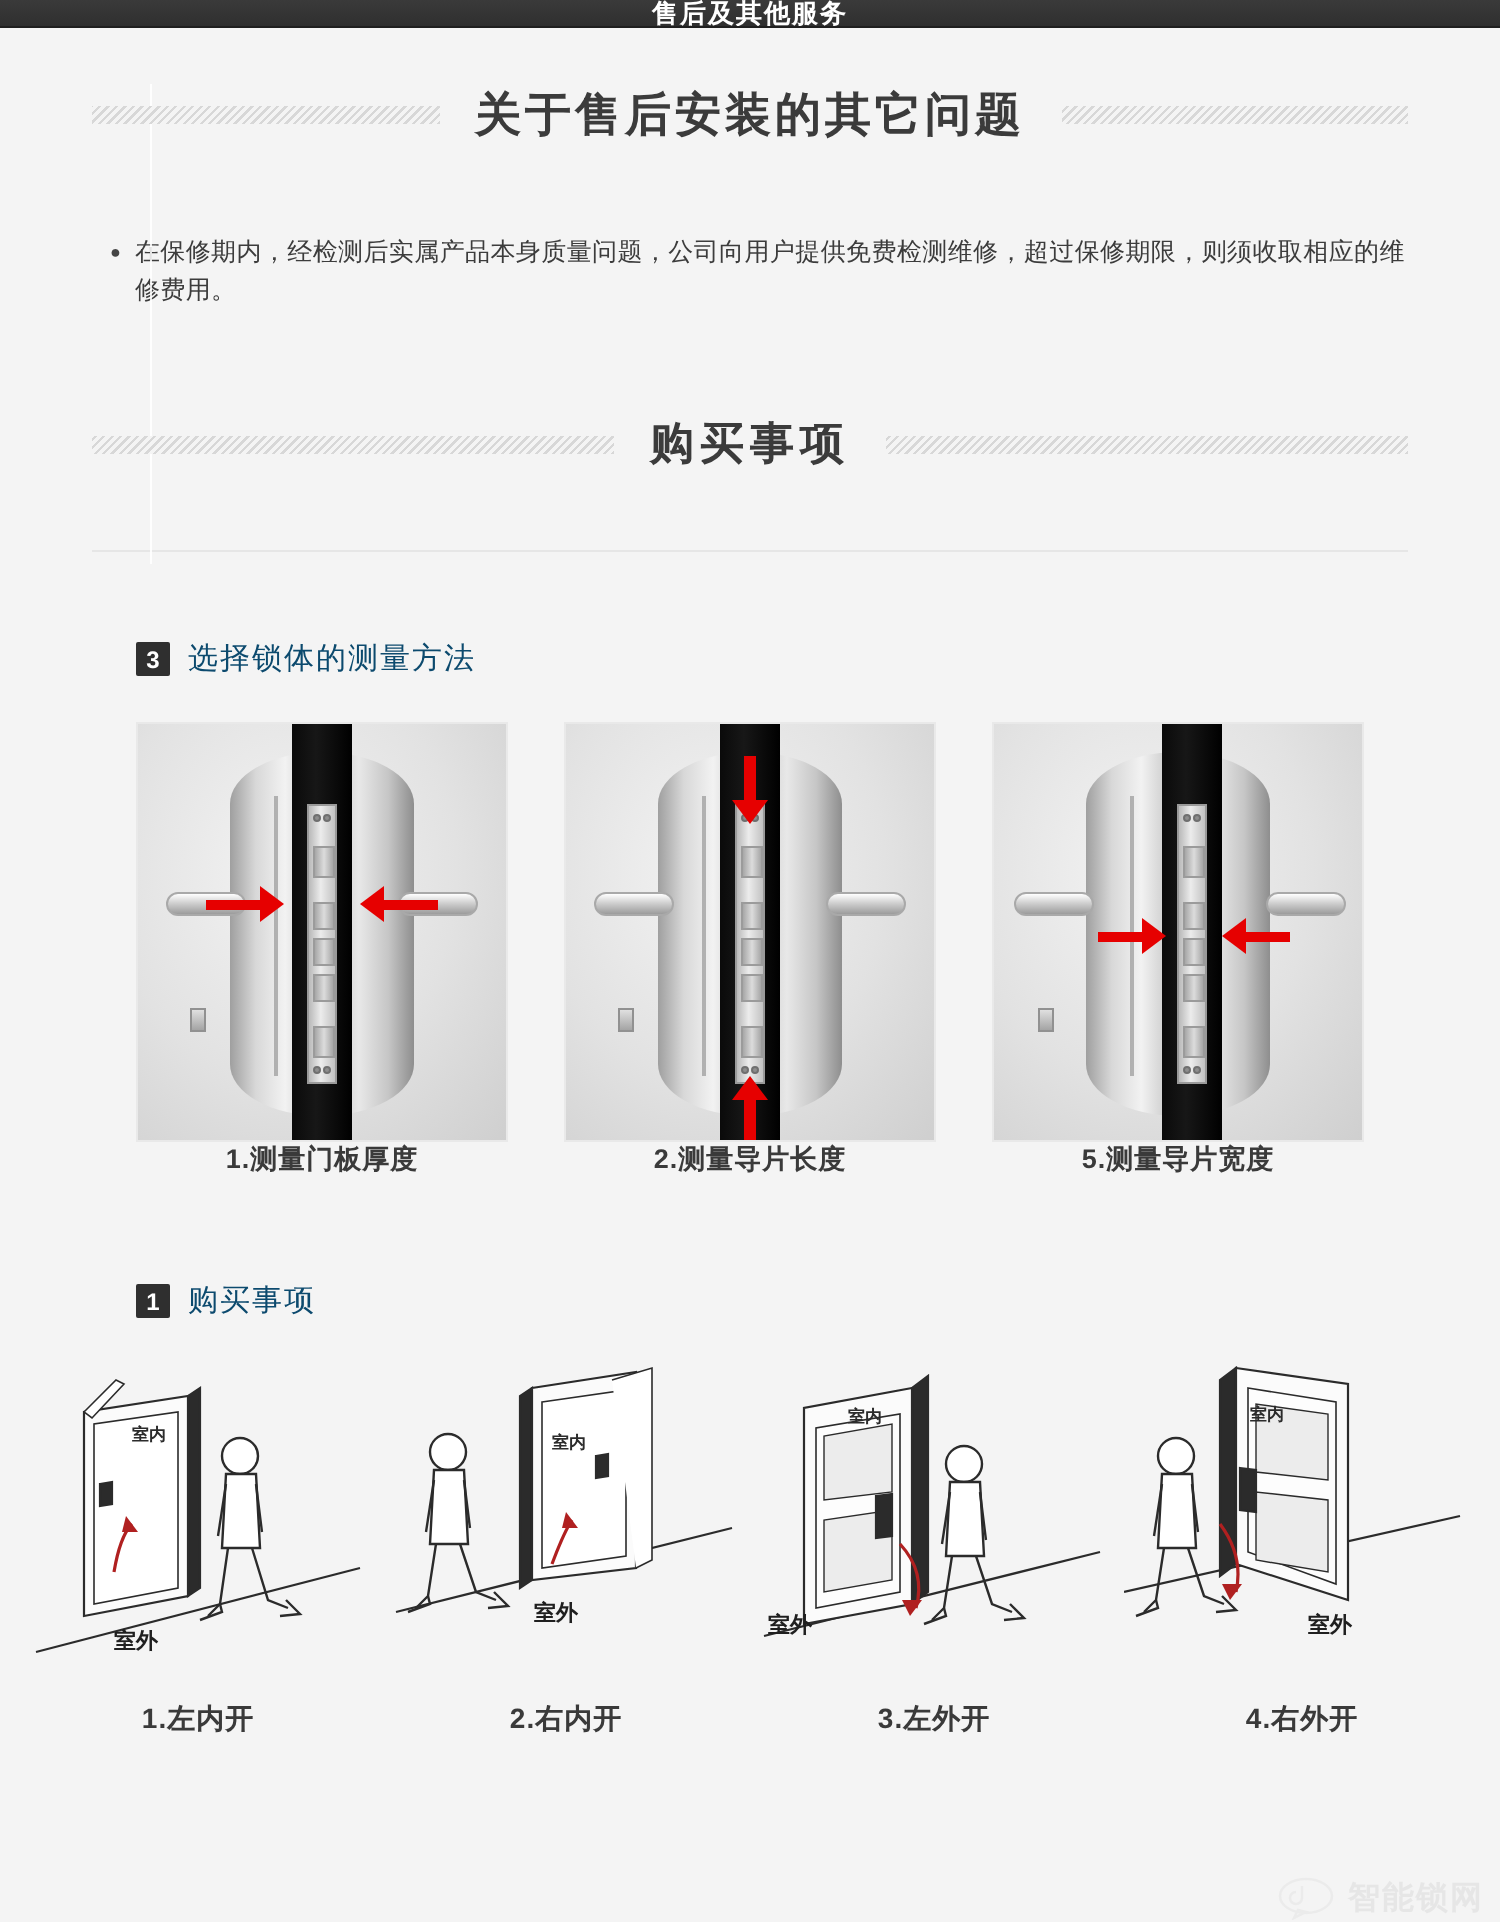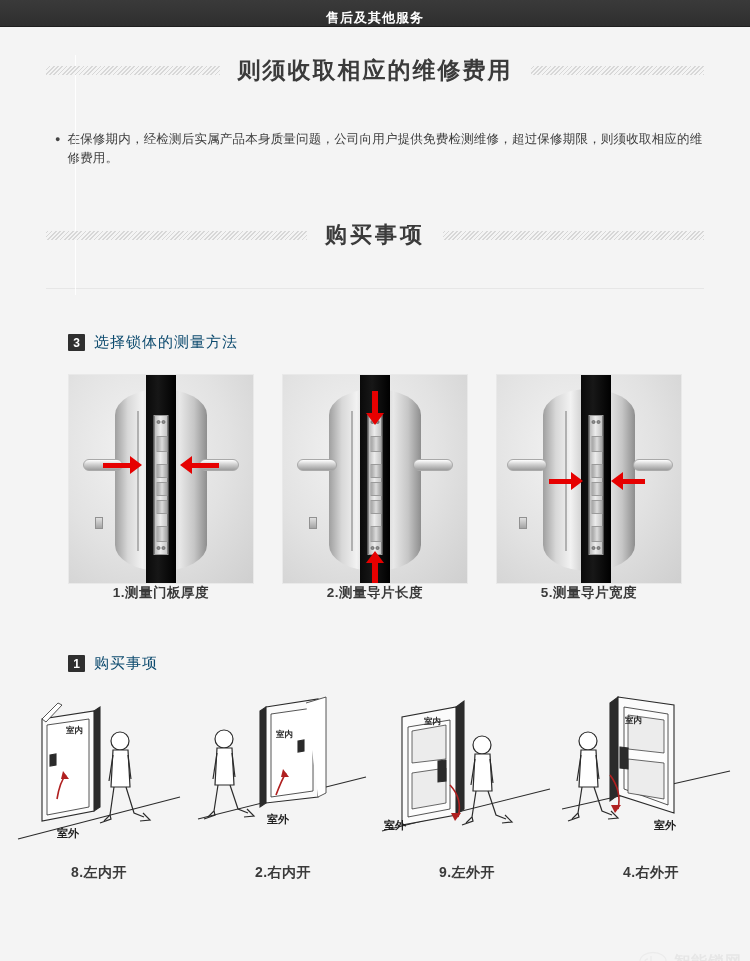--- a/index.html
+++ b/index.html
@@ -11,25 +11,25 @@
     height: 961px;
     background: #f4f4f4;
     font-family: "Liberation Sans", "DejaVu Sans", sans-serif;
     color: #3a3a3a;
     overflow: hidden;
     position: relative;
   }
 
   
   .topbar {
-    height: 27px;
+    height: 14px;
     background: #333333;
     background: linear-gradient(to bottom, #3a3a3a 0%, #2e2e2e 100%);
     display: flex;
-    align-items: flex-end;
+    align-items: center;
     justify-content: center;
     position: relative;
   }
   .topbar::after {
     content: "";
     position: absolute;
     left: 0; right: 0; bottom: 0;
     height: 1px;
     background: #1f1f1f;
   }
@@ -324,21 +324,21 @@
 <body>
 
 <div class="topbar">
   <div class="topbar-title">售后及其他服务</div>
 </div>
 
 <div class="page">
 
   <div class="sec-head head1">
     <div class="rule"></div>
-    <div class="sec-title">则须收取相应的维修费用</div>
+    <div class="sec-title">关于售后安装的其它问题</div>
     <div class="rule"></div>
   </div>
 
   <div class="bullet-row">
     <span class="bullet-dot">●</span>
     <span class="bullet-text">在保修期内，经检测后实属产品本身质量问题，公司向用户提供免费检测维修，超过保修期限，则须收取相应的维修费用。</span>
   </div>
 
   <div class="sec-head head2 small">
     <div class="rule"></div>
@@ -488,21 +488,21 @@
             <path d="M104 98 L100 126 L94 132"></path>
             <path d="M116 98 L124 124 L134 128"></path>
             <path d="M90 134 L101 130 L100 126"></path>
             <path d="M133 124 L140 131 L130 132"></path>
           </g>
           <text x="106" y="40" font-family="'Liberation Sans',sans-serif" font-size="8" fill="#2b2b2b" style="display:none"></text>
           <text class="lbl-indoor" x="56" y="44" font-family="'Liberation Sans',sans-serif" font-size="8.5" fill="#2b2b2b" font-weight="bold">室内</text>
           <text class="lbl-outdoor" x="47" y="148" font-family="'Liberation Sans',sans-serif" font-size="11" fill="#1f1f1f" font-weight="bold">室外</text>
         </svg>
       </div>
-      <div class="door-caption">8.左内开</div>
+      <div class="door-caption">1.左内开</div>
     </div>
 
     <div class="door-cell">
       <div class="door-fig">
         <svg viewBox="0 0 178 165" width="178" height="165">
           <g fill="none" stroke="#2b2b2b" stroke-width="1.1">
             <path d="M4 130 L172 88"></path>
             <path d="M66 118 L66 22 L72 18 L72 114 Z" fill="#2b2b2b" stroke="#2b2b2b"></path>
             <path d="M72 18 L124 10 L124 108 L72 114 Z" fill="#fbfbfb" stroke="#2b2b2b"></path>
             <path d="M77 25 L119 19 L119 102 L77 108 Z" fill="#ffffff" stroke="#2b2b2b" stroke-width=".8"></path>
@@ -550,21 +550,21 @@
             <path d="M112 70 L115 94"></path>
             <path d="M98 102 L94 128 L88 134"></path>
             <path d="M110 102 L118 126 L128 130"></path>
             <path d="M84 136 L95 132 L94 128"></path>
             <path d="M127 126 L134 133 L124 134"></path>
           </g>
           <text x="46" y="35" font-family="'Liberation Sans',sans-serif" font-size="8.5" fill="#2b2b2b" font-weight="bold">室内</text>
           <text x="6" y="140" font-family="'Liberation Sans',sans-serif" font-size="11" fill="#1f1f1f" font-weight="bold">室外</text>
         </svg>
       </div>
-      <div class="door-caption">9.左外开</div>
+      <div class="door-caption">3.左外开</div>
     </div>
 
     <div class="door-cell">
       <div class="door-fig">
         <svg viewBox="0 0 178 165" width="178" height="165">
           <g fill="none" stroke="#2b2b2b" stroke-width="1.1">
             <path d="M0 120 L168 82"></path>
             <path d="M48 112 L48 14 L56 8 L56 106 Z" fill="#2b2b2b" stroke="#2b2b2b"></path>
             <path d="M56 8 L112 16 L112 124 L56 106 Z" fill="#fbfbfb" stroke="#2b2b2b"></path>
             <path d="M62 18 L106 25 L106 116 L62 100 Z" fill="#fdfdfd" stroke="#2b2b2b" stroke-width=".8"></path>

